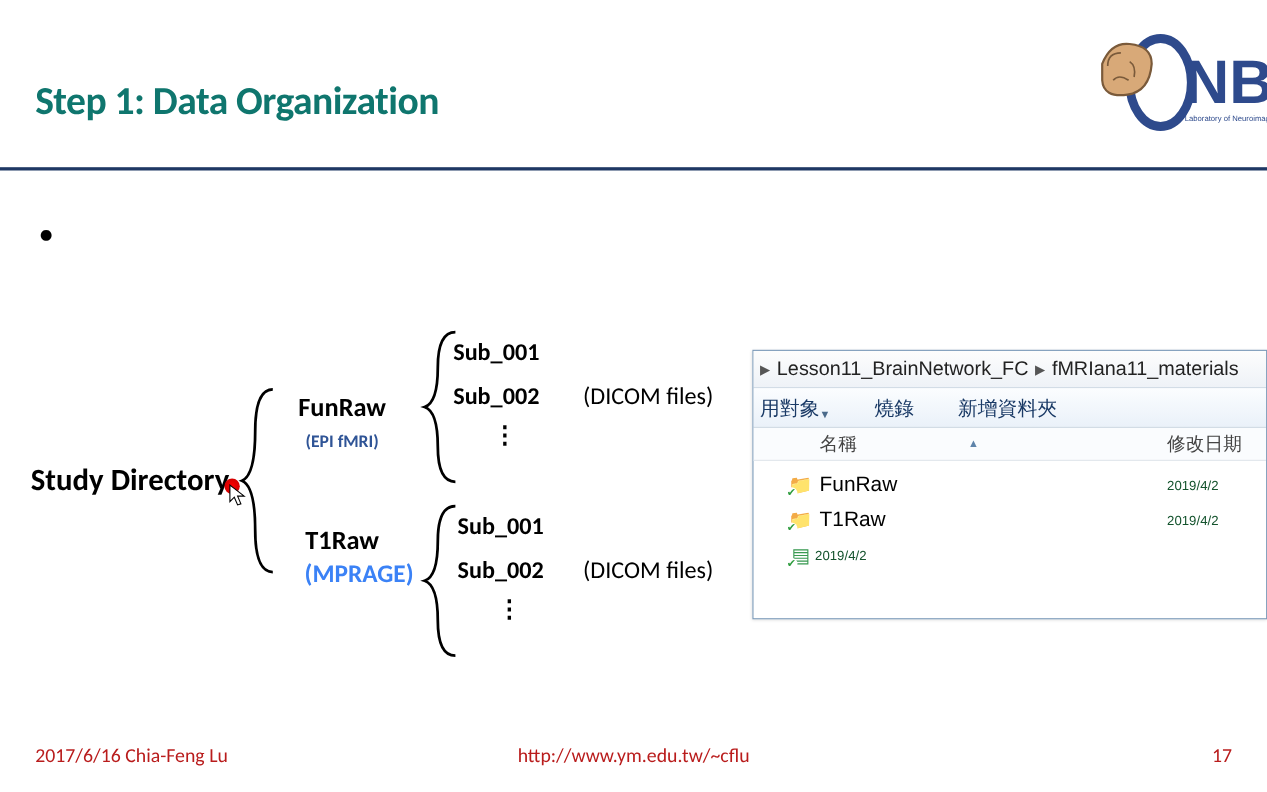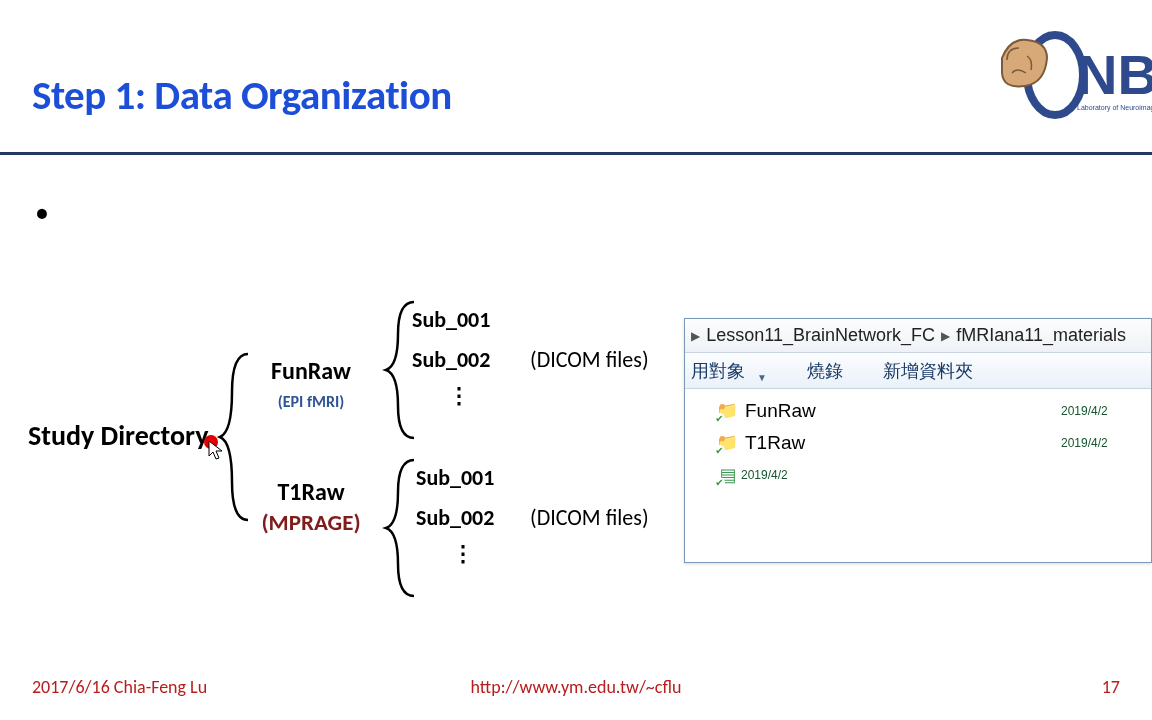--- a/index.html
+++ b/index.html
@@ -15,23 +15,23 @@
   .slide { width: 100%; height: 100%; position: relative; }
   .logo {
     position: absolute;
     top: 28px; right: 0;
     width: 165px; height: 95px;
     overflow: hidden;
   }
   .title-row {
     position: absolute;
     top: 70px; left: 32px;
-    font-size: 41px;
+    font-size: 36px;
     font-weight: 700;
-    color: #1d4ed8;
+    color: #0f766e;
     letter-spacing: -0.5px;
   }
   .title-underline {
     position: absolute;
     top: 152px; left: 0; right: 0;
     height: 3px;
     background: #1f3864;
   }
   .bullet {
     position: absolute;
@@ -95,22 +95,22 @@
   .t1raw {
     position: absolute;
     top: 177px; left: 228px;
     font-size: 24px; font-weight: 700;
     text-align: center; width: 110px;
   }
   .t1raw-sub {
     position: absolute;
     top: 208px; left: 218px;
     font-size: 23px; font-weight: 700;
-    color: #7f1d1d;
-    text-align: center; width: 130px;
+    color: #3b82f6;
+    text-align: right; width: 130px;
   }
   .brace2a {
     position: absolute;
     top: 0px; left: 352px;
     width: 40px; height: 140px;
   }
   .brace2b {
     position: absolute;
     top: 158px; left: 352px;
     width: 40px; height: 140px;
@@ -149,21 +149,21 @@
   .exp-tool {
     height: 36px;
     border-bottom: 1px solid #c8d4e0;
     display: flex; align-items:center;
     gap: 40px;
     padding: 0 6px;
     font-size: 18px;
     color: #1a3a66;
     background: linear-gradient(#fbfdff,#eaf1f9);
   }
-  .exp-tool .item { display:flex; align-items:flex-end; gap:12px; }
+  .exp-tool .item { display:flex; align-items:flex-end; gap:0; }
   .exp-tool .dd { font-size:10px; color:#4a6a8a; }
   .exp-head {
     height: 30px;
     border-bottom: 1px solid #e0e6ec;
     display:flex; align-items:center;
     font-size: 17px;
     color:#444;
     background:#fafcfe;
   }
   .exp-head .c1 { width: 60px; }
@@ -270,20 +270,26 @@
       <span class="tri">▶</span>
       <span>fMRIana11_materials</span>
     </div>
     <div class="exp-tool">
       <div class="item">
         <span>用對象</span>
           <span class="dd">▼</span>
       </div>
       <div class="item">燒錄</div>
       <div class="item">新增資料夾</div>
+    </div>
+    <div class="exp-head" style="position:relative;">
+      <div class="c1"></div>
+      <div class="c2">名稱</div>
+      <span class="sort">▲</span>
+      <div class="c3">修改日期</div>
     </div>
     <div class="exp-body">
       <div class="exp-row">
         <span class="icon folder-ico">📁</span>
         <span class="name">FunRaw</span>
         <span class="date">2019/4/2</span>
       </div>
       <div class="exp-row">
         <span class="icon folder-ico">📁</span>
         <span class="name">T1Raw</span>

